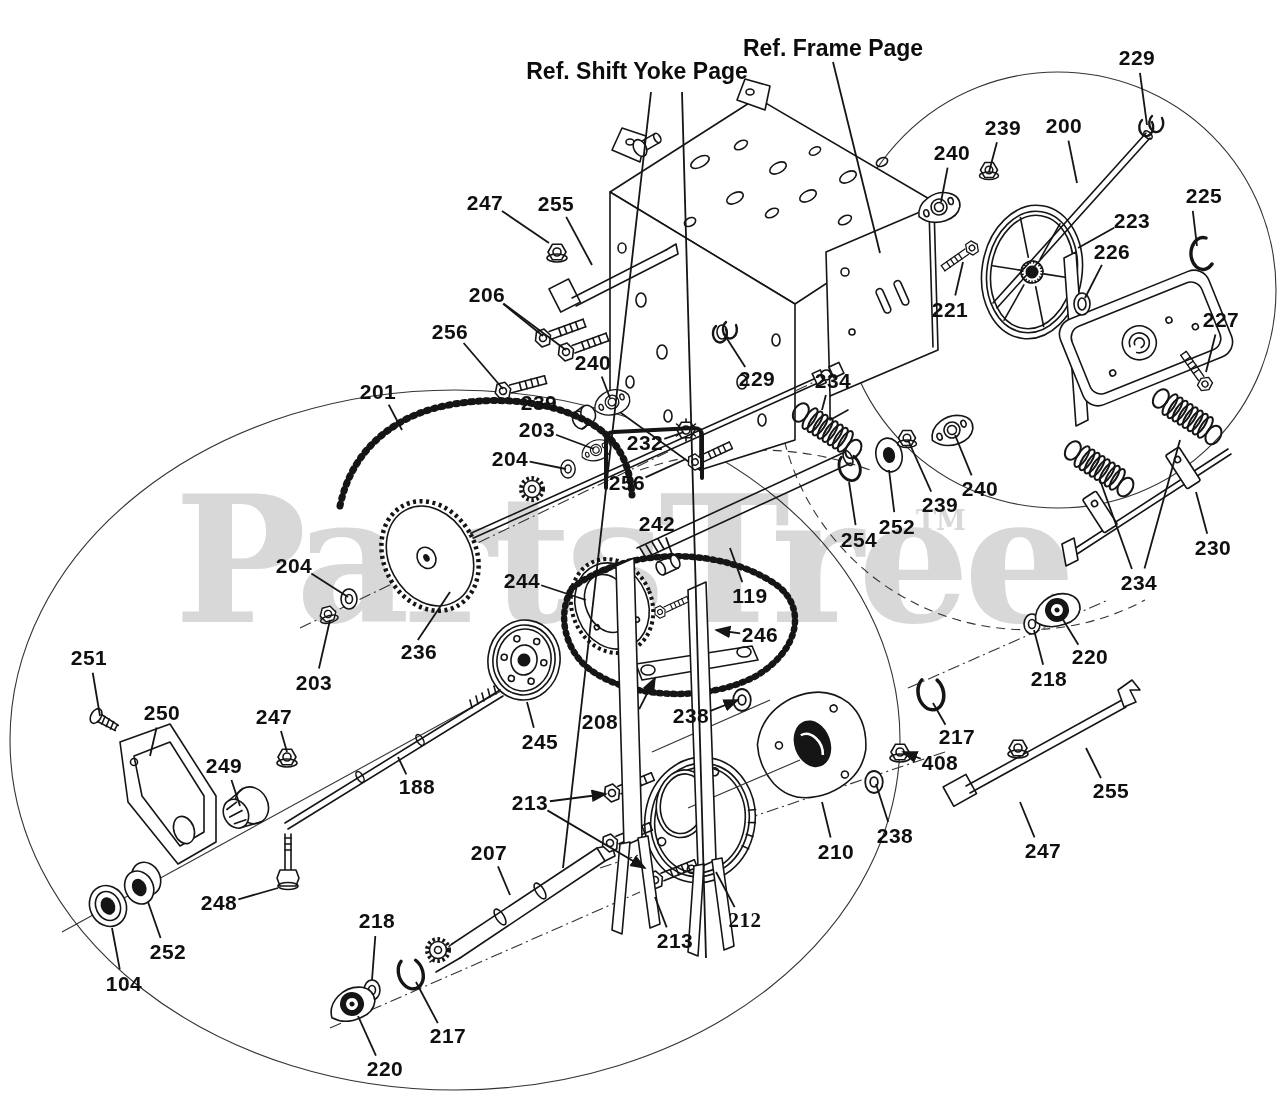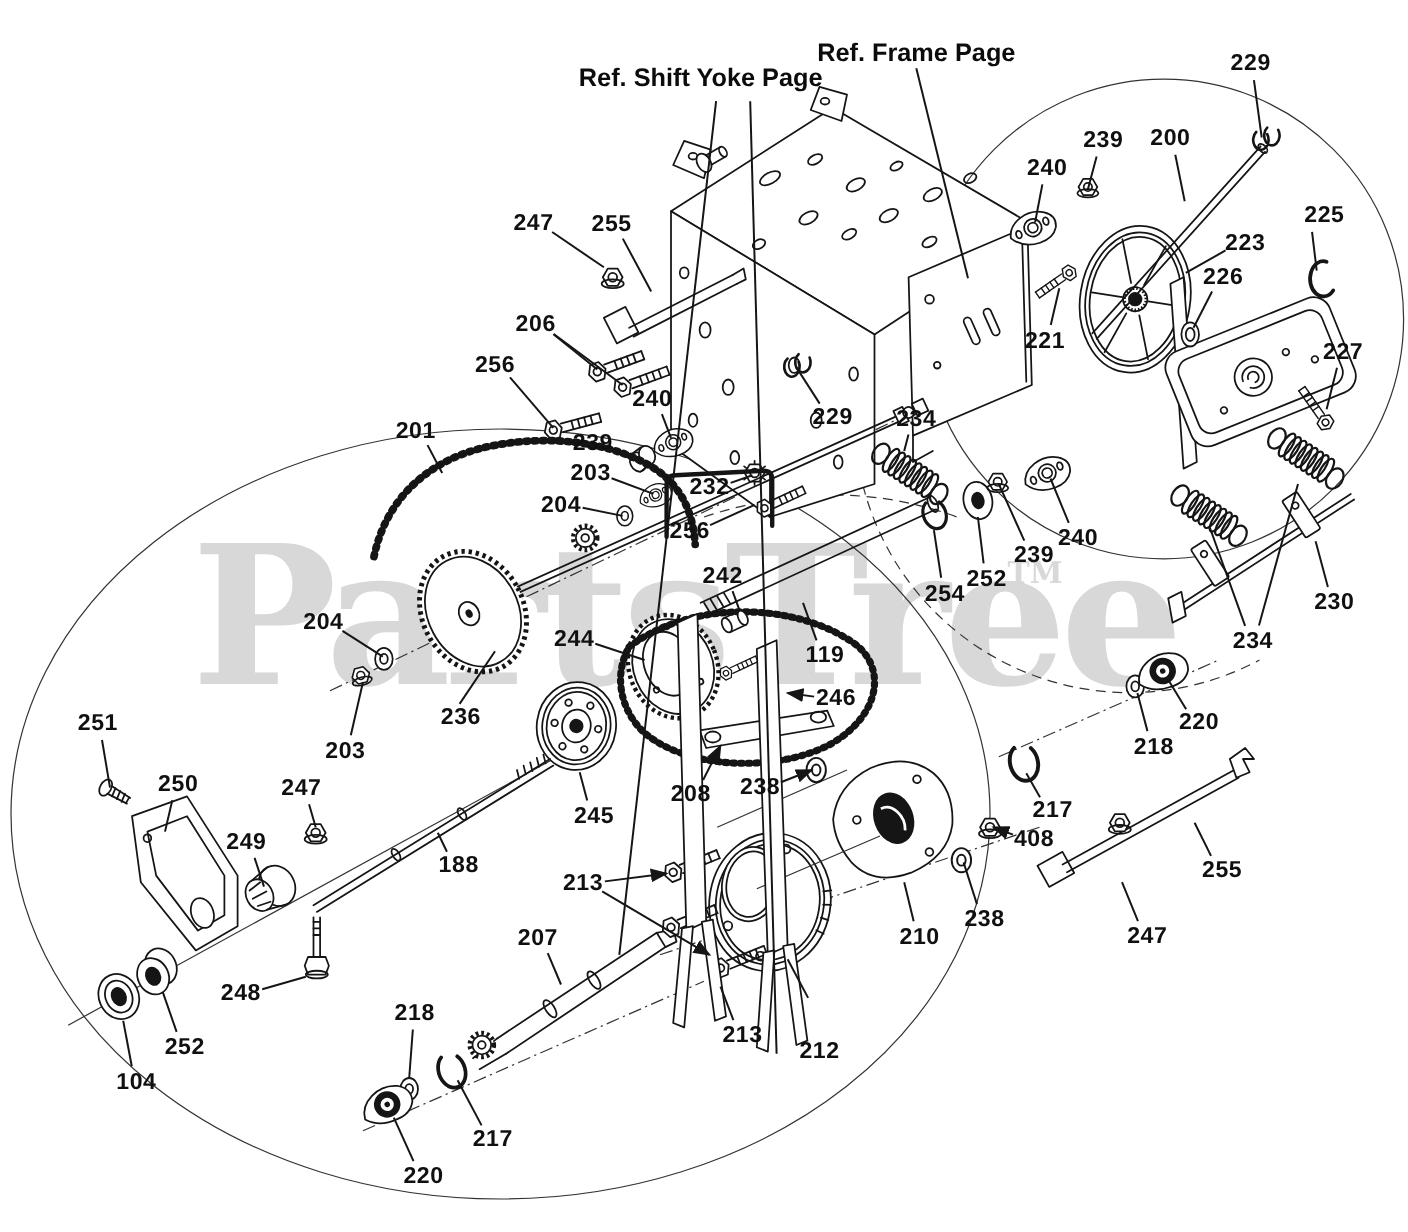--- a/index.html
+++ b/index.html
@@ -588,25 +588,25 @@
       <div class="callout" style="left: 168px; top: 952px;">252</div>
       <div class="callout" style="left: 124px; top: 984px;">104</div>
       <div class="callout" style="left: 417px; top: 787px;">188</div>
       <div class="callout" style="left: 540px; top: 742px;">245</div>
       <div class="callout" style="left: 530px; top: 803px;">213</div>
       <div class="callout" style="left: 489px; top: 853px;">207</div>
       <div class="callout" style="left: 377px; top: 921px;">218</div>
       <div class="callout" style="left: 448px; top: 1036px;">217</div>
       <div class="callout" style="left: 385px; top: 1069px;">220</div>
       <div class="callout" style="left: 675px; top: 941px;">213</div>
-      <div class="callout" style="left: 628px; top: 722px;">208</div>
+      <div class="callout" style="left: 600px; top: 722px;">208</div>
       <div class="callout" style="left: 691px; top: 716px;">238</div>
       <div class="callout" style="left: 940px; top: 763px;">408</div>
       <div class="callout" style="left: 895px; top: 836px;">238</div>
       <div class="callout" style="left: 836px; top: 852px;">210</div>
-      <div class="callout" style="left: 745px; top: 956px;">212</div>
+      <div class="callout" style="left: 745px; top: 920px; font-family: Liberation Serif, serif;">212</div>
       <div class="callout" style="left: 957px; top: 737px;">217</div>
       <div class="callout" style="left: 1111px; top: 791px;">255</div>
       <div class="callout" style="left: 1043px; top: 851px;">247</div>
       <div class="reflabel" style="left: 637px; top: 71px;">Ref. Shift Yoke Page</div>
       <div class="reflabel" style="left: 833px; top: 48px;">Ref. Frame Page</div>
     </div>
 </div>
 
 </body></html>

